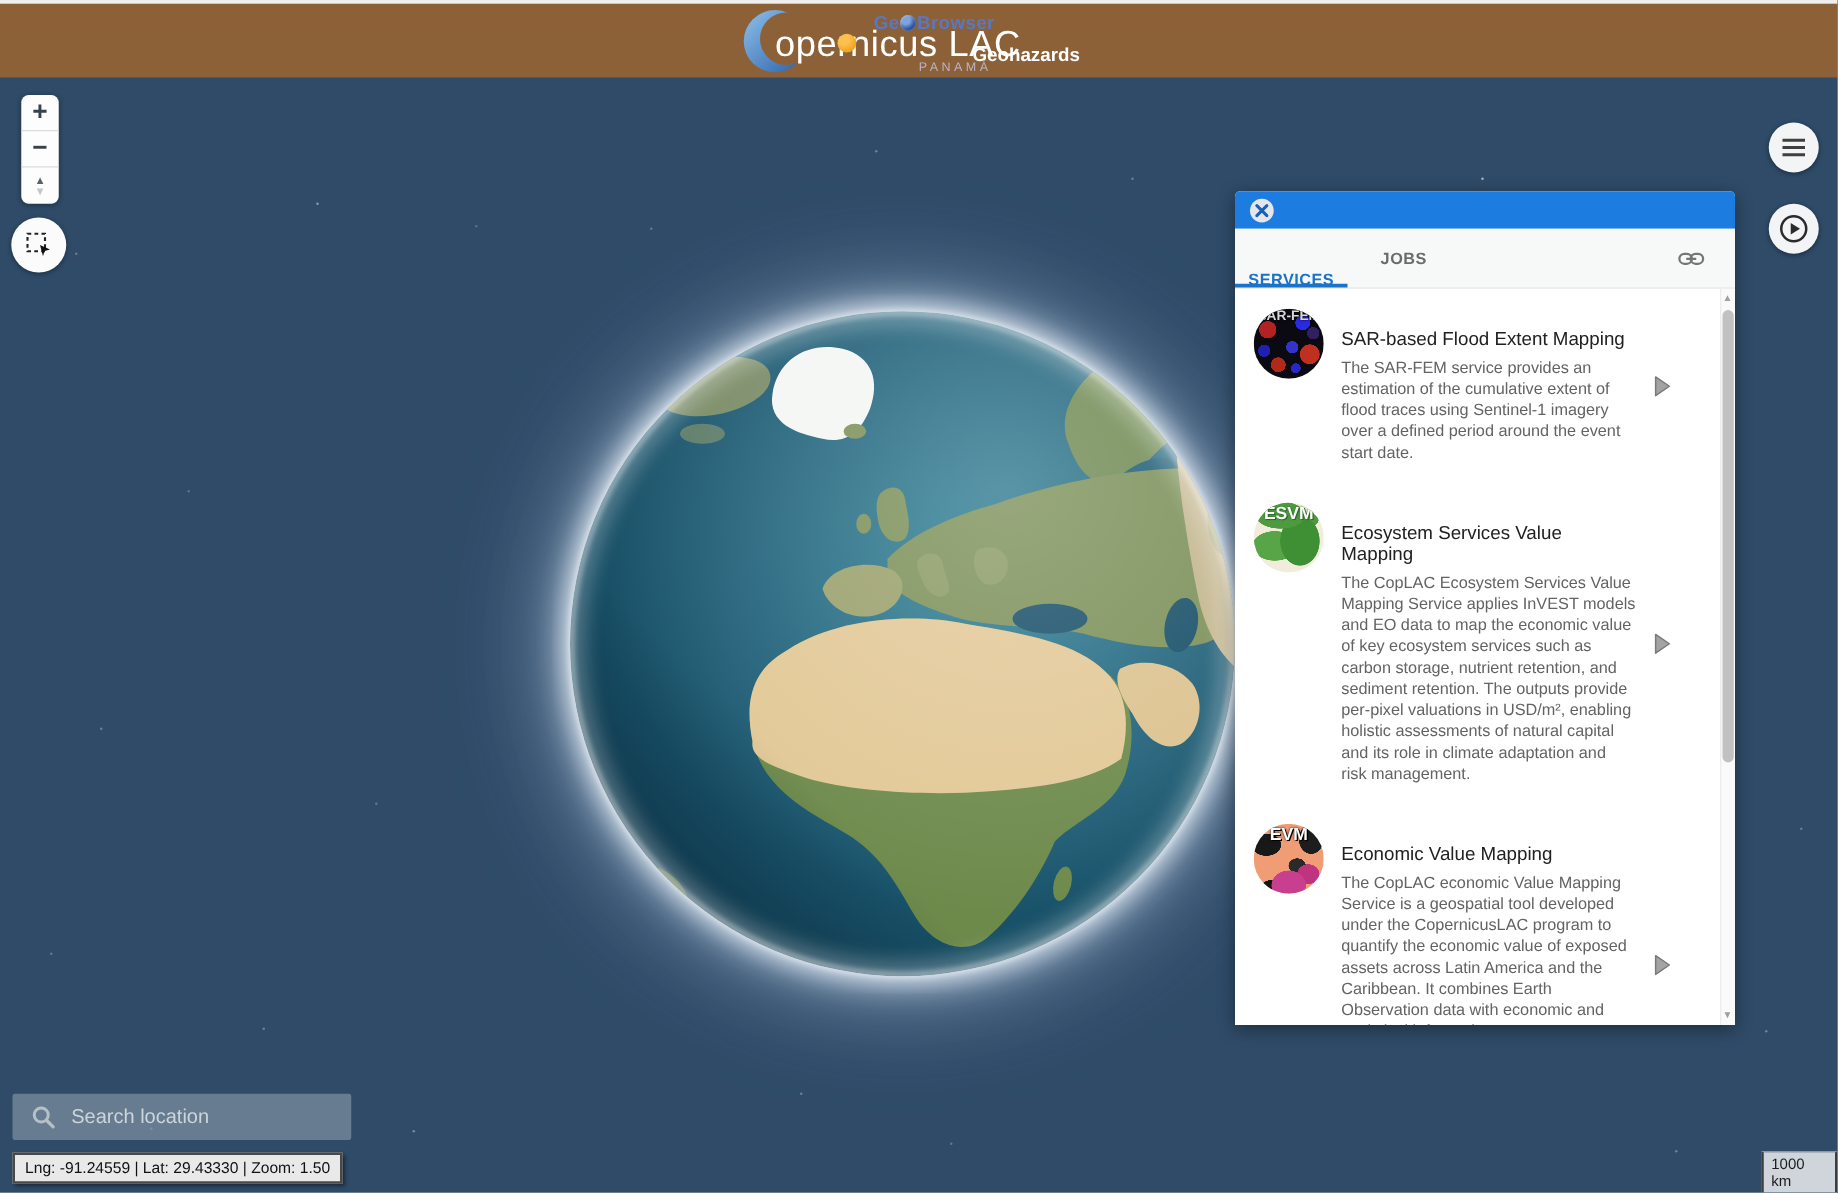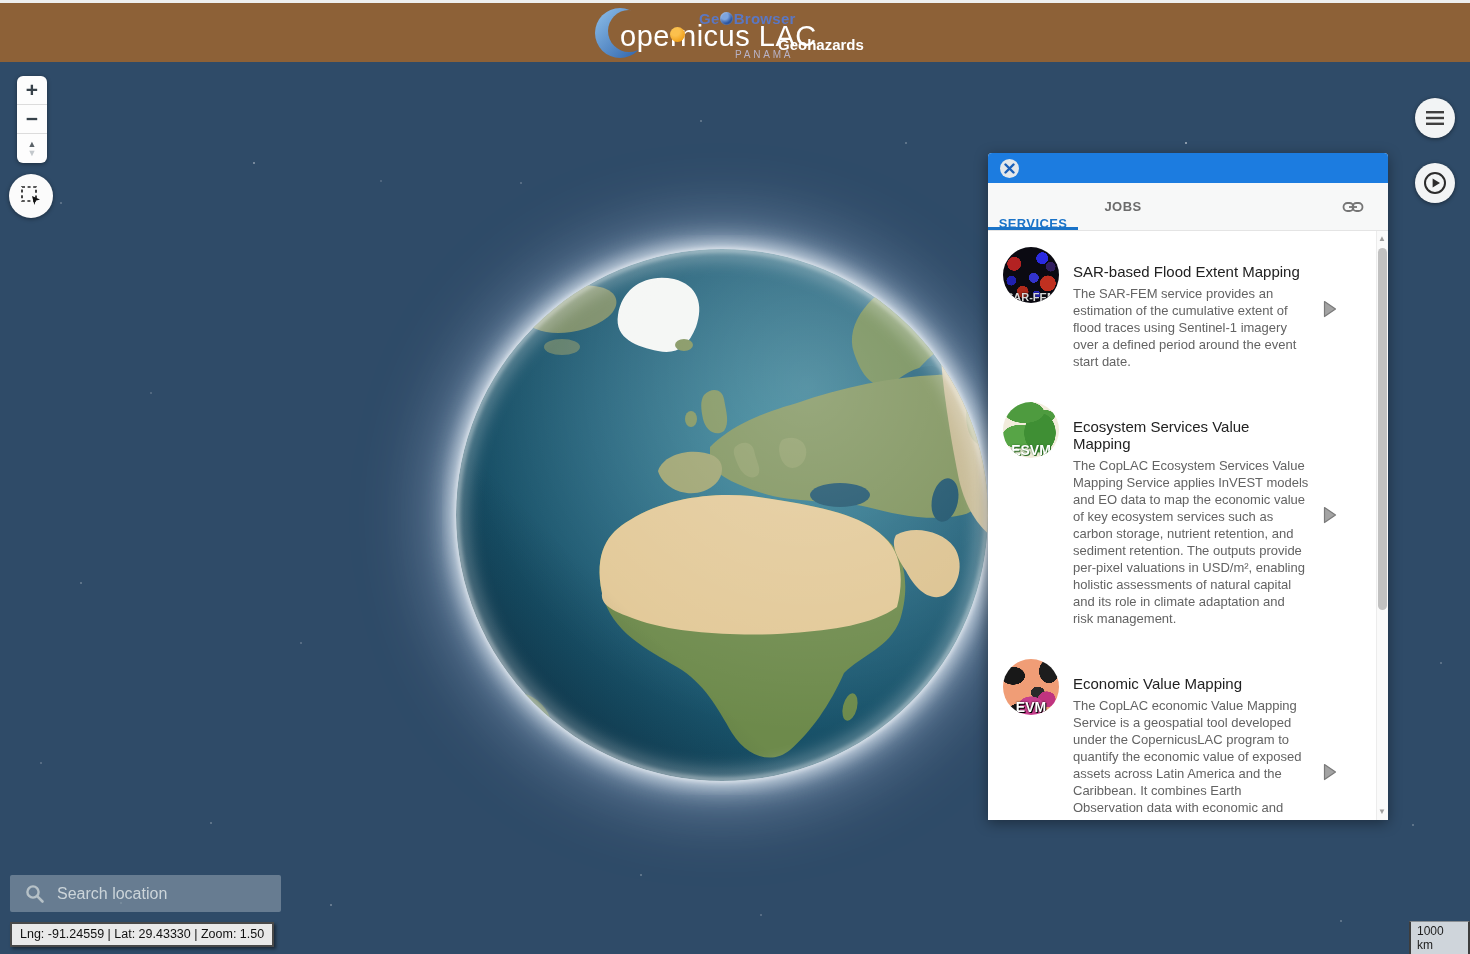--- a/index.html
+++ b/index.html
@@ -50,21 +50,21 @@
   .panel-title { color:#ffffff; font-size:14px; font-weight:bold; flex:1; }
   .panel-close { width:19px; height:19px; border-radius:50%; background:#e4e7ea; display:flex; align-items:center; justify-content:center; cursor:pointer; }
   .tabbar { height:48px; background:#f7f8f8; border-bottom:1px solid #e4e4e4; display:flex; align-items:stretch; position:relative; }
   .tab { width:90px; display:flex; align-items:center; justify-content:center; font-size:13px; font-weight:bold; letter-spacing:.4px; cursor:pointer; }
   .tab.active { color:#1a73c8;margin-top:33px; } .tab.inactive { color:#6b6b6b; }
   .tab-underline { position:absolute; left:0; bottom:0; width:90px; height:3px; background:#1a73c8; }
   .tab-link { position:absolute; right:24px; top:14px; cursor:pointer; }
   .svc-list { position:relative; flex:1; overflow:hidden; background:#fff; }
   .svc-items { position:absolute; left:0; top:0; width:376px; }
   .svc-item { display:flex; padding:16px 12px 16px 15px; cursor:pointer; }
-  .svc-avatar { width:56px; height:56px; min-width:56px; border-radius:50%; position:relative; display:flex; align-items:flex-end; justify-content:center; overflow:hidden; }
+  .svc-avatar { width:56px; height:56px; min-width:56px; border-radius:50%; position:relative; display:flex; align-items:flex-start; justify-content:center; overflow:hidden; }
   .svc-avatar .abbr { position:relative; z-index:2; color:#fff; font-weight:bold; }
   .svc-avatar[data-avatar="sarfem"] { background:
       radial-gradient(circle 7px at 20% 30%, #b32222 97%, transparent), radial-gradient(circle 6px at 70% 20%, #2a2ae0 97%, transparent),
       radial-gradient(circle 8px at 80% 65%, #c03020 97%, transparent), radial-gradient(circle 6px at 35% 80%, #b02a1a 97%, transparent),
       radial-gradient(circle 5px at 55% 55%, #3333cc 97%, transparent), radial-gradient(circle 5px at 15% 60%, #2020b0 97%, transparent),
       radial-gradient(circle 4px at 60% 85%, #2828c8 97%, transparent), radial-gradient(circle 5px at 85% 35%, #321f60 97%, transparent),
       #0b0a12; }
   .svc-avatar[data-avatar="sarfem"] .abbr { font-size:11px; text-shadow:0 0 2px #000; color:#d8d8d8; }
   .svc-avatar[data-avatar="esvm"] { background:
       radial-gradient(ellipse 20px 11px at 38% 18%, #4e9b3f 97%, transparent), radial-gradient(ellipse 16px 20px at 66% 55%, #3f8f34 97%, transparent),

